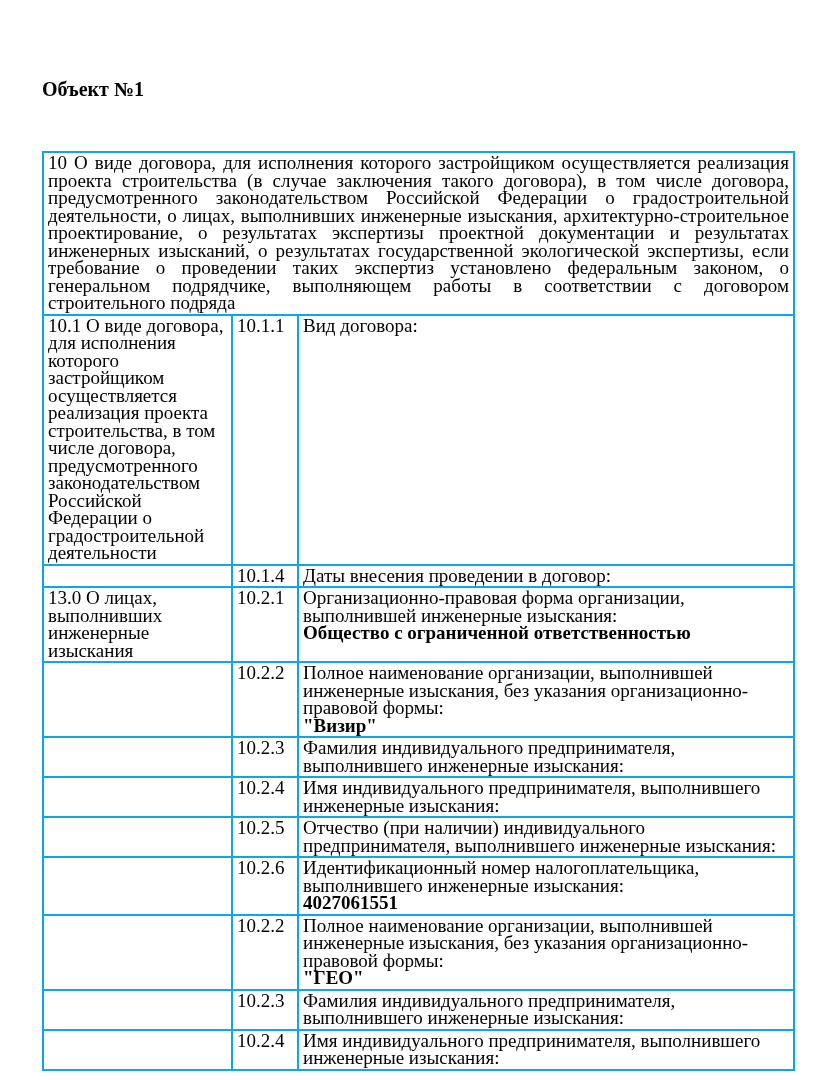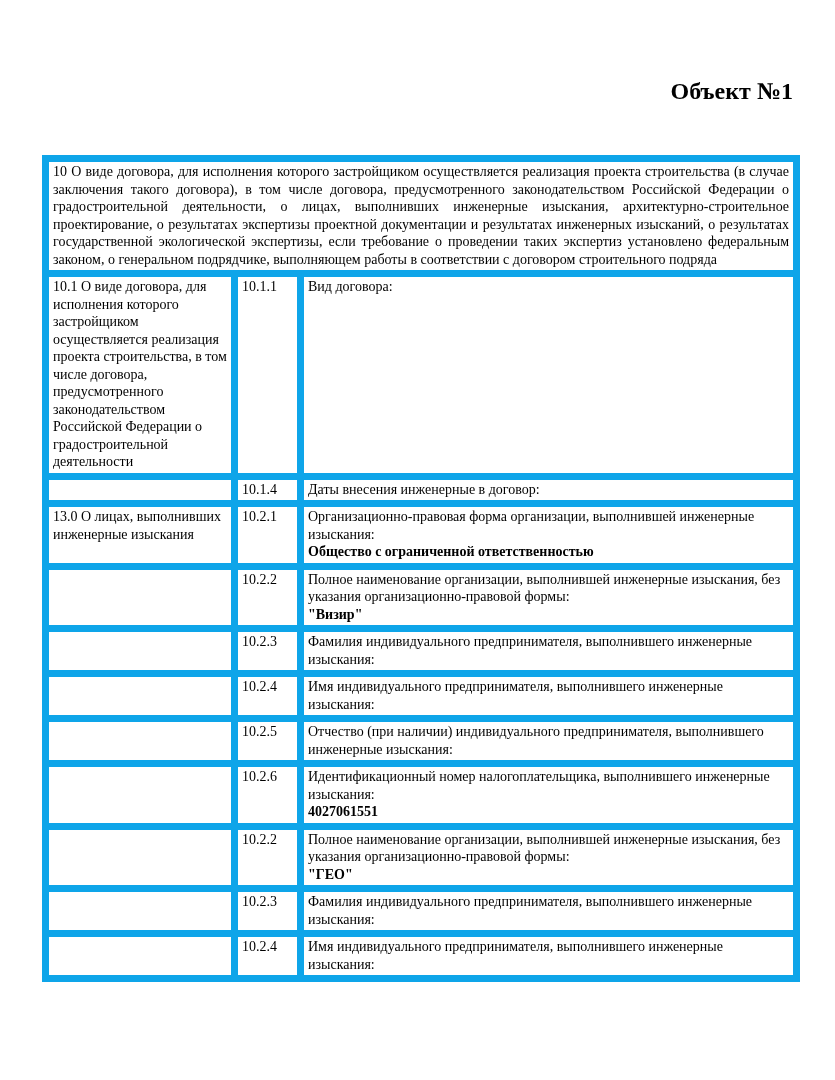--- a/index.html
+++ b/index.html
@@ -12,35 +12,35 @@
     width: 835px;
     height: 1080px;
     overflow: hidden;
     color: #000;
     font-family: "Liberation Serif", "DejaVu Serif", serif;
   }
   .page {
     padding: 78px 42px 0 42px;
   }
   h1.doc-title {
-    text-align: right;
-    font-size: 24px;
+    text-align: left;
+    font-size: 20px;
     font-weight: bold;
     margin: 0 0 50px 0;
     font-family: "Liberation Serif", "DejaVu Serif", serif;
   }
   table.decl {
     border-collapse: collapse;
     width: 751px;
     table-layout: fixed;
   }
   table.decl td {
-    border: 7px solid #0ea5e9;
+    border: 2px solid #0ea5e9;
     padding: 1px 4px 2px 4px;
-    font-size: 14px;
+    font-size: 19px;
     line-height: 17.5px;
     vertical-align: top;
     word-wrap: break-word;
   }
   td.header-cell {
     text-align: justify;
   }
   td.c2, td.c3 {
     vertical-align: middle;
   }
@@ -74,21 +74,21 @@
       
     </td>
   </tr>
 
 
 
   <tr>
     <td class="c1"></td>
     <td class="c2">10.1.4</td>
     <td class="c3">
-      <span>Даты внесения инженерные в договор:</span>
+      <span>Даты внесения проведении в договор:</span>
       
     </td>
   </tr>
 
   <tr>
     <td class="c1">13.0 О лицах, выполнивших инженерные изыскания</td>
     <td class="c2">10.2.1</td>
     <td class="c3">
       <span>Организационно-правовая форма организации, выполнившей инженерные изыскания:</span>
       <div class="field-value">Общество с ограниченной ответственностью</div>

